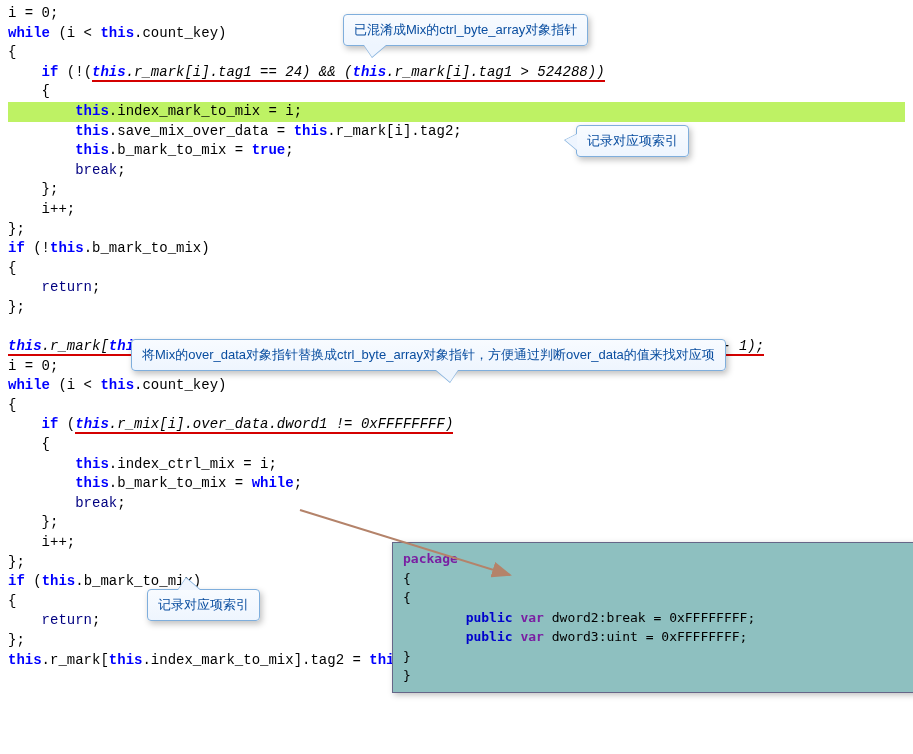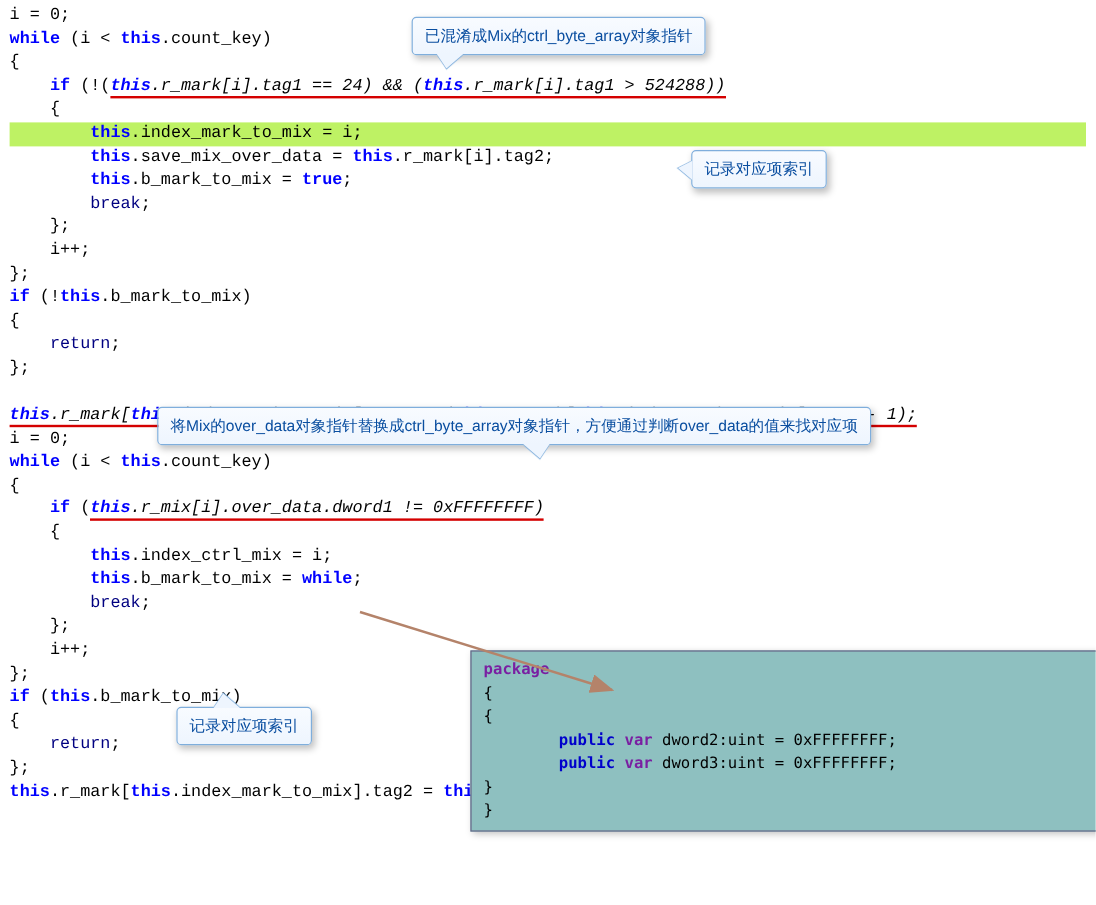--- a/index.html
+++ b/index.html
@@ -149,21 +149,21 @@
 </div>
 
 <div class="callout tail-top" style="left:147px; top:589px;">
   <span>记录对应项索引</span>
 </div>
 
 <div class="overlay-box" style="left:374px; top:542px; width:508px;margin-left:18px;">
   <div><span class="kw-pkg">package</span></div>
   <div><span>{</span></div>
   <div><span>    {</span></div>
-  <div>&nbsp;&nbsp;&nbsp;&nbsp;&nbsp;&nbsp;&nbsp;&nbsp;<span class="kw-pub">public</span> <span class="kw-var">var</span><span> dword2:uint = 0xFFFFFFFF;</span></div>
+  <div>&nbsp;&nbsp;&nbsp;&nbsp;&nbsp;&nbsp;&nbsp;&nbsp;<span class="kw-pub">public</span> <span class="kw-var">var</span><span> dword2:break = 0xFFFFFFFF;</span></div>
   <div>&nbsp;&nbsp;&nbsp;&nbsp;&nbsp;&nbsp;&nbsp;&nbsp;<span class="kw-pub">public</span> <span class="kw-var">var</span><span> dword3:uint = 0xFFFFFFFF;</span></div>
   <div><span>    }</span></div>
   <div><span>}</span></div>
 </div>
 
 <svg class="arrow" style="left:290px; top:500px; width:240px; height:90px;">
   <defs>
     <marker id="ah" markerWidth="10" markerHeight="8" refX="9" refY="4" orient="auto">
       <path d="M0,0 L10,4 L0,8 Z" fill="#b4836a"></path>
     </marker>

